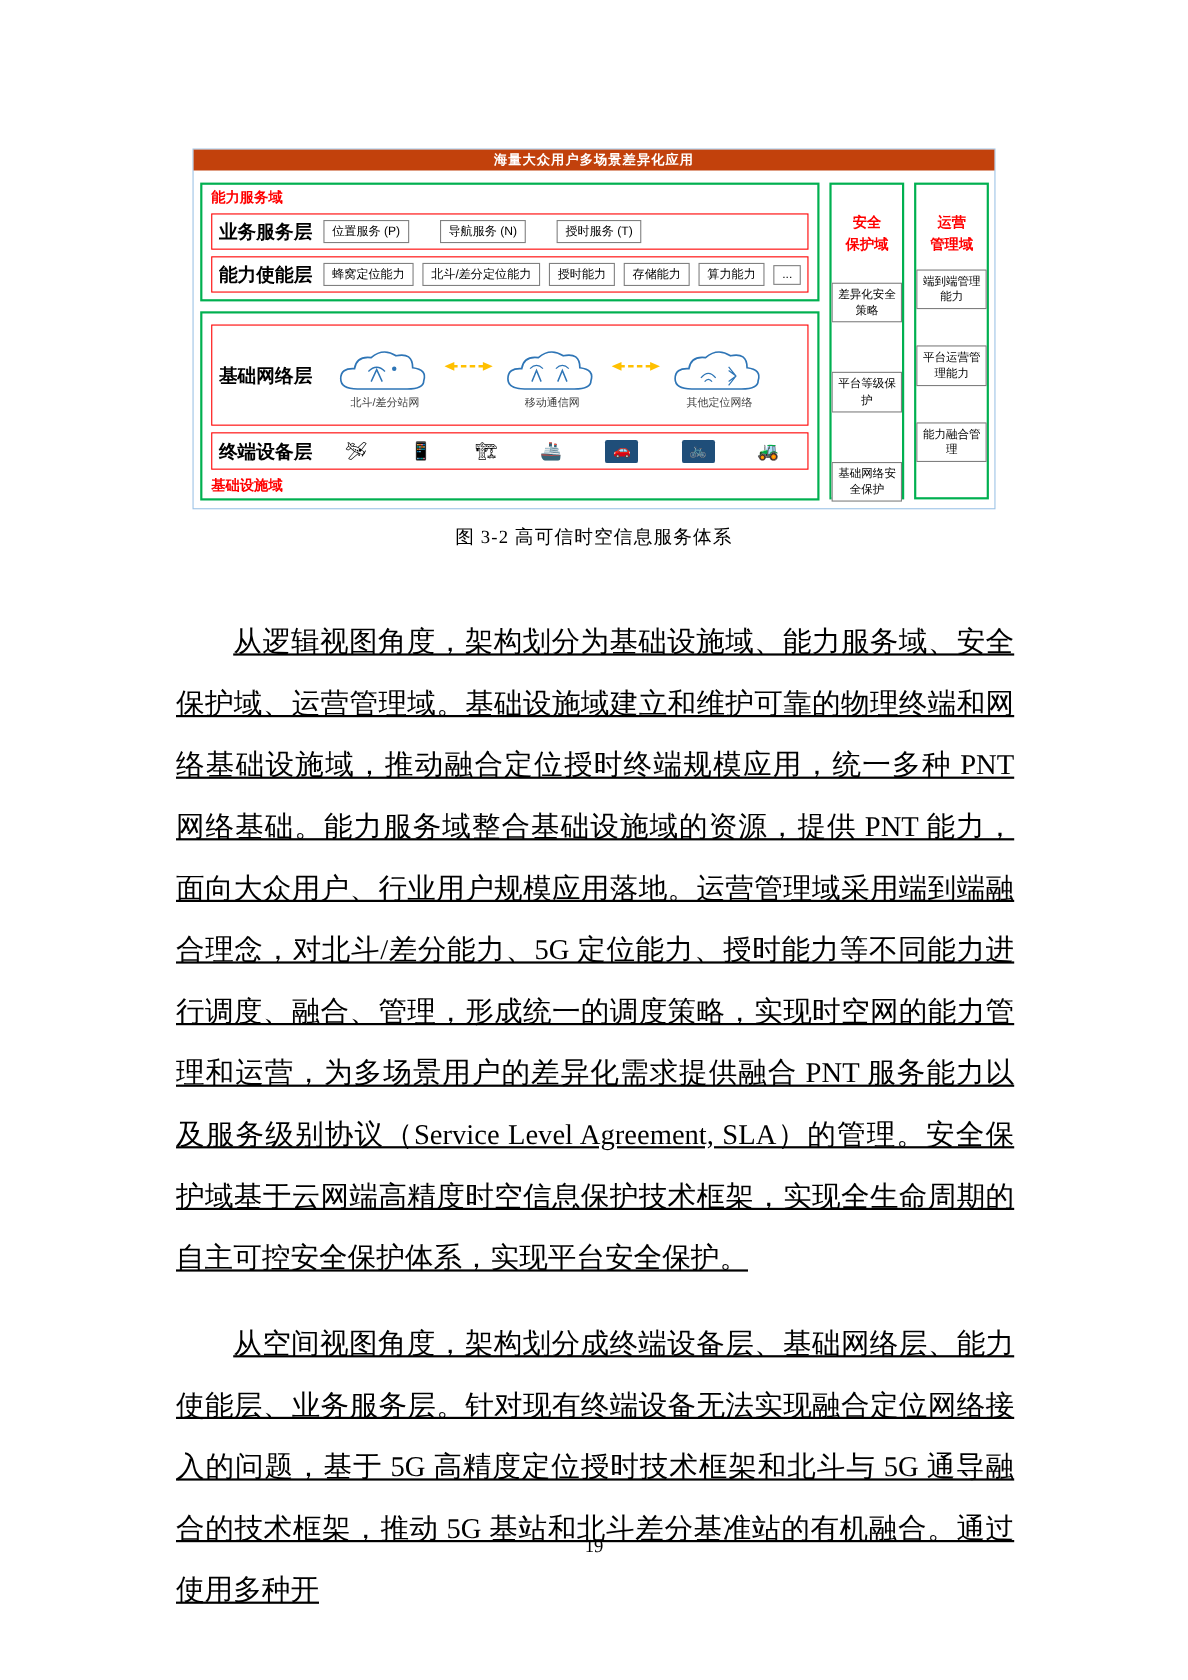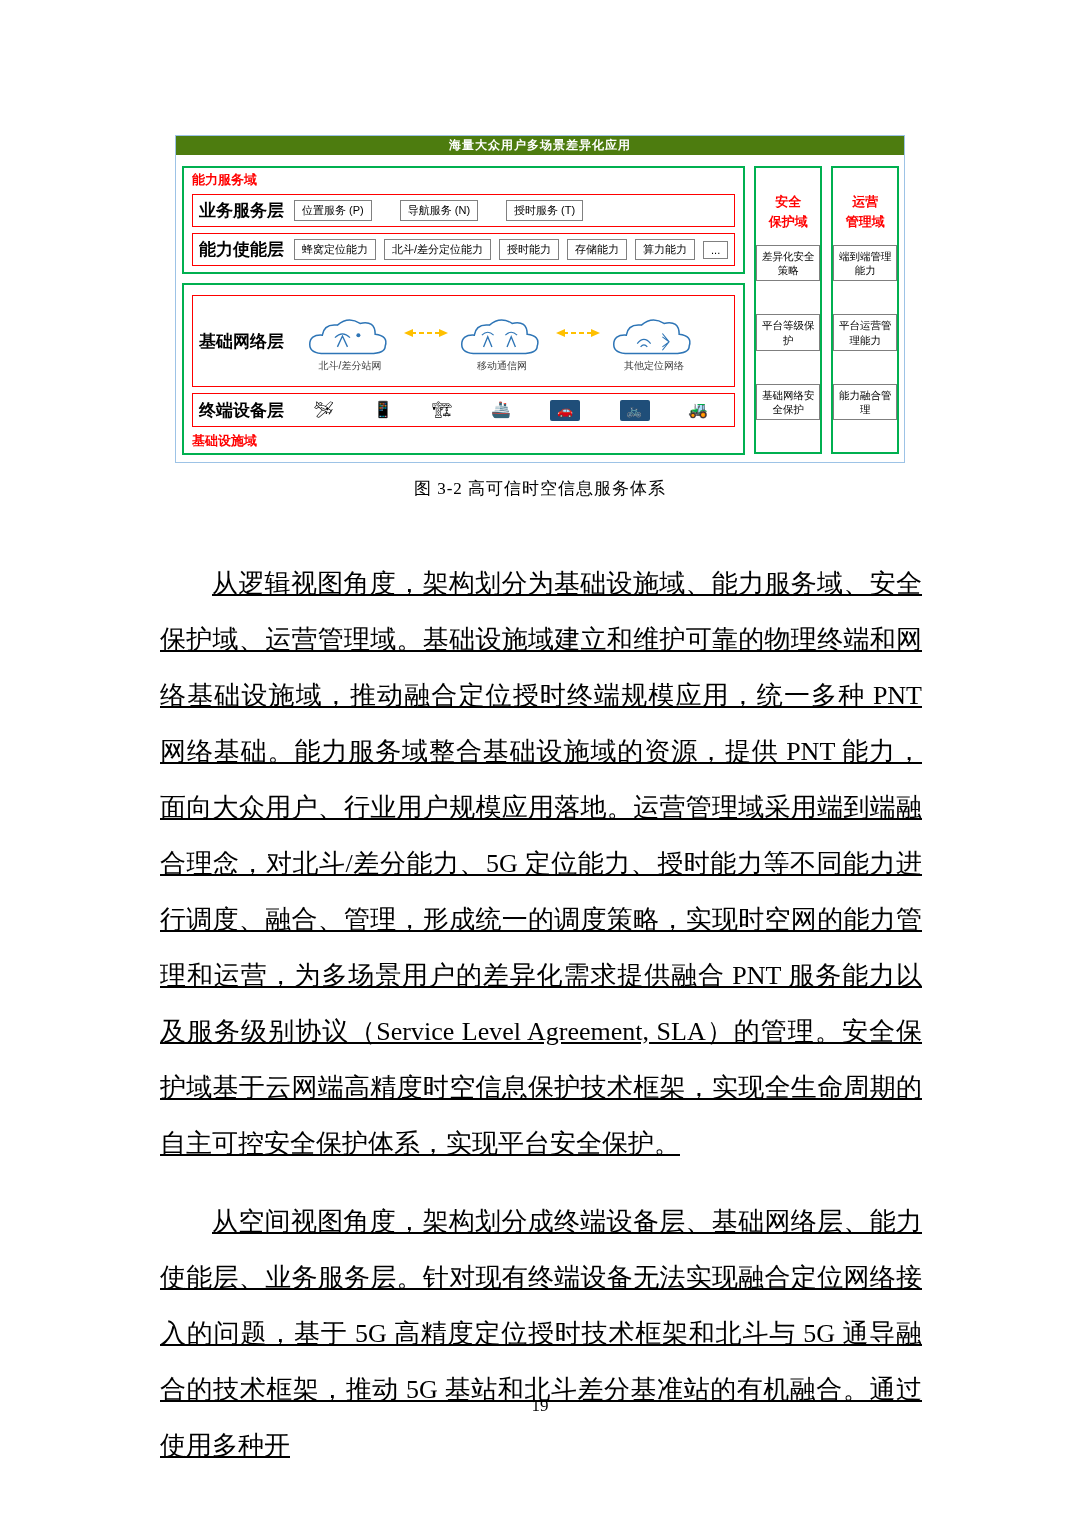--- a/index.html
+++ b/index.html
@@ -3,21 +3,21 @@
 <meta charset="utf-8">
 <style>
   html,body { margin:0; padding:0; background:#ffffff; }
   body { width:1080px; height:1527px; position:relative;
          font-family:"Liberation Serif","DejaVu Serif",serif; color:#000; }
 
   
   .figure { position:absolute; left:175px; top:135px; width:730px;
             border:1px solid #9DC3E6; box-sizing:border-box; background:#fff;
             font-family:"Liberation Sans","DejaVu Sans",sans-serif; }
-  .banner { height:19px; background:#4d7c0f; color:#fff; font-size:12px; font-weight:bold;
+  .banner { height:19px; background:#c2410c; color:#fff; font-size:12px; font-weight:bold;
             display:flex; align-items:center; justify-content:center; letter-spacing:1px; }
   .fig-cols { display:flex; gap:9px; padding:11px 6px 8px 6px; height:288px; box-sizing:content-box; }
   .col-left { width:632px; display:flex; flex-direction:column; gap:9px; }
   .greenbox { border:2px solid #00B050; box-sizing:border-box; background:#fff; }
   .capbox { height:115px; padding:4px 8px 6px 8px; }
   .infrabox { flex:1; padding:4px 8px 4px 8px; }
   .domain-label { color:#FF0000; font-weight:bold; font-size:13px; line-height:16px; }
   .layer-row { border:1px solid #FF0000; display:flex; align-items:center;
                padding:0 6px; margin-top:6px; background:#fff; box-sizing:border-box; }
   .capbox .layer-row { height:33px; }
@@ -35,21 +35,21 @@
 
   .terminal-row { height:34px; }
   .term-icons { flex:1; display:flex; justify-content:space-around; align-items:center; }
   .term-icon { font-size:16px; line-height:1; font-family:"DejaVu Sans",sans-serif; }
   .term-icon.boxed { background:#1F4E79; color:#fff; width:30px; height:21px; border-radius:2px;
                      display:flex; align-items:center; justify-content:center; font-size:13px; }
   .infra-label { margin-top:6px; }
 
   .col.side { border:2px solid #00B050; box-sizing:border-box; display:flex;
               flex-direction:column; align-items:center; background:#fff; }
-  .col.side.sec { width:106px; }
+  .col.side.sec { width:106px;gap:12px; }
   .col.side.ops { width:108px; }
   .side-title { color:#FF0000; font-weight:bold; font-size:13px; text-align:center;
                 white-space:pre-line; line-height:1.5; margin:24px 0 14px 0; }
   .side-chip { border:1px solid #7F7F7F; font-size:10.5px; width:64px; box-sizing:border-box;
                text-align:center; padding:3px 2px; line-height:1.35; margin-bottom:33px; background:#fff; }
   .side-chip:last-child { margin-bottom:0; }
 
   
   .caption { position:absolute; left:0; right:0; top:477px; text-align:center;
              font-size:17px; letter-spacing:1px; }

